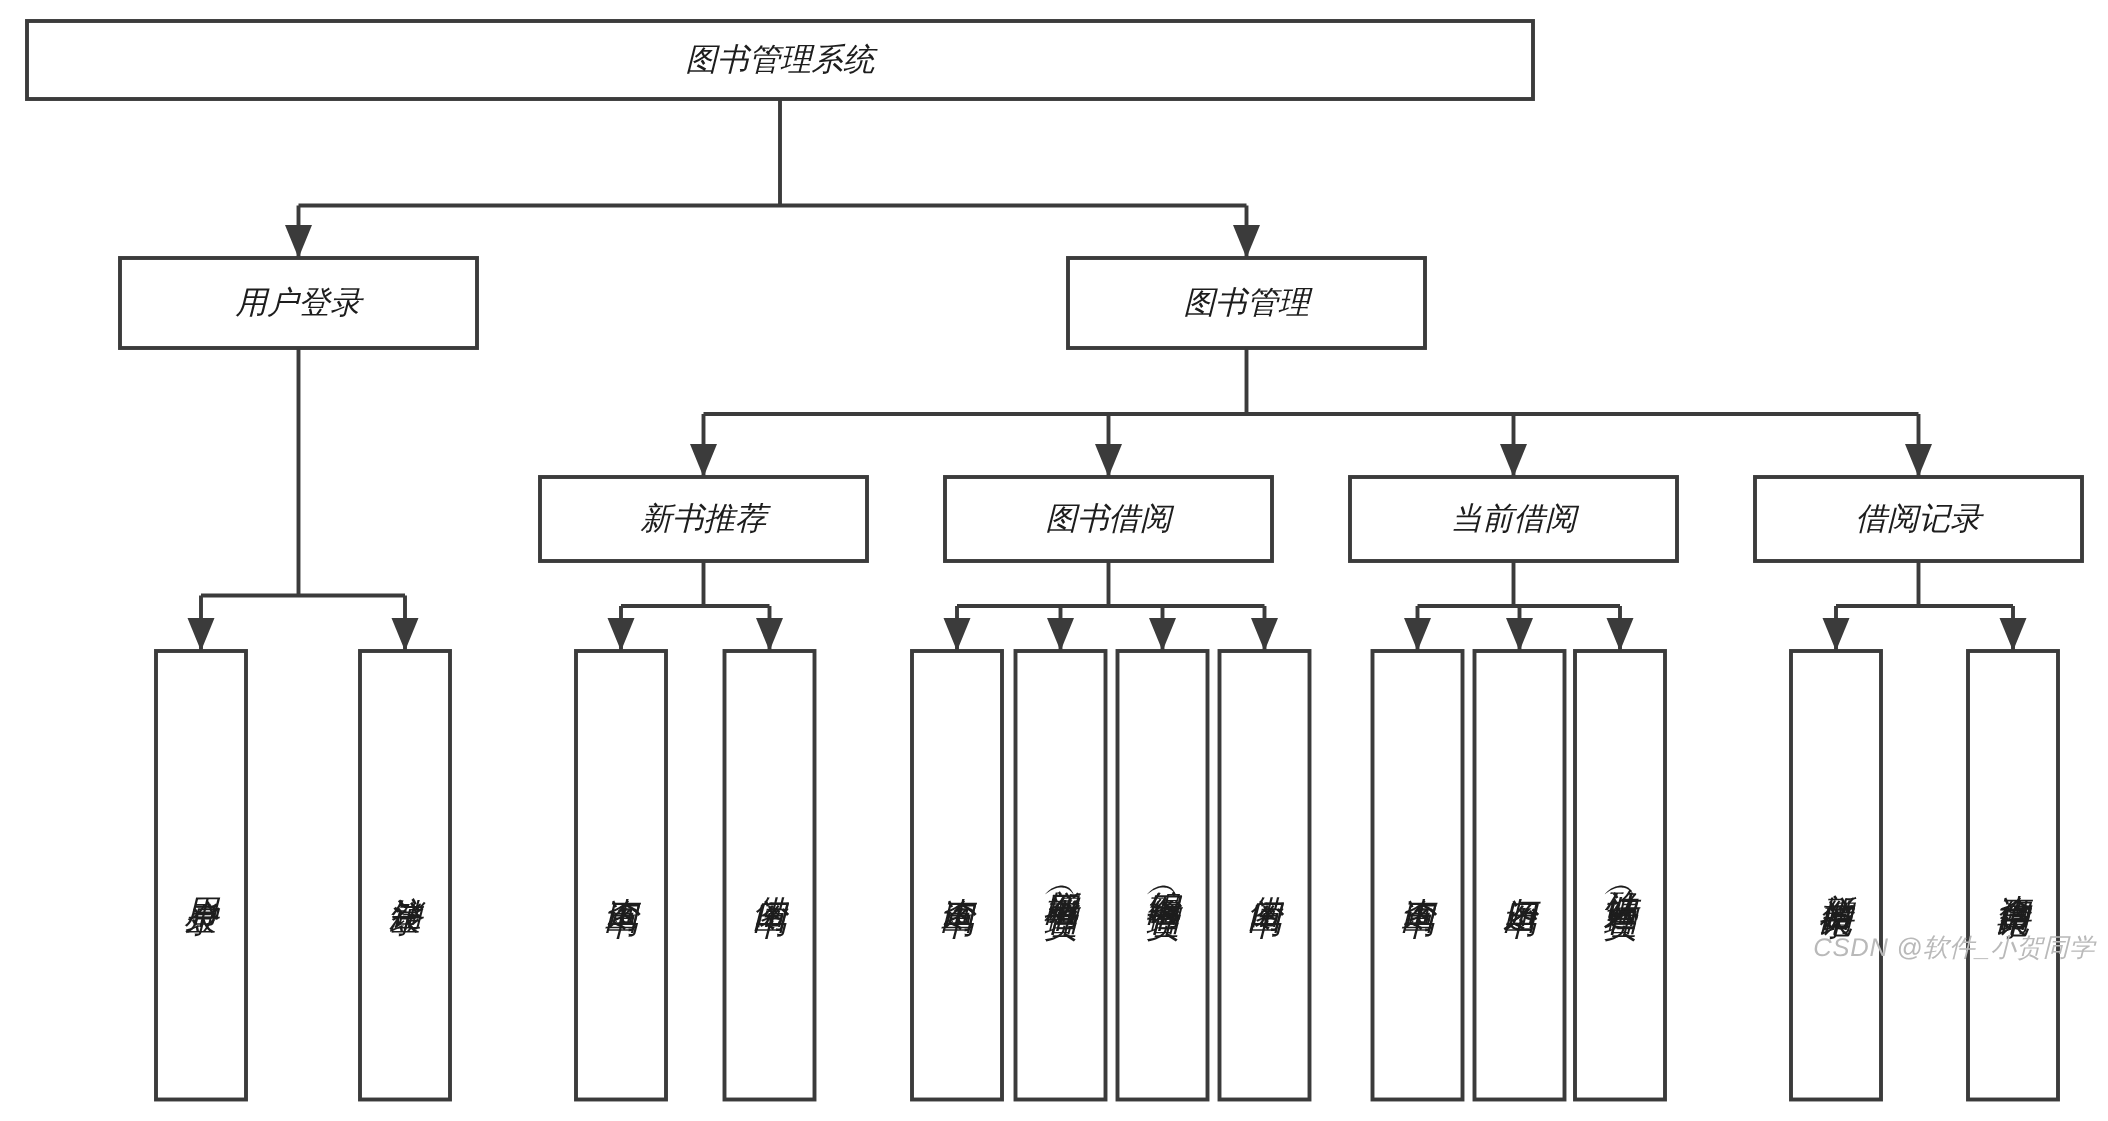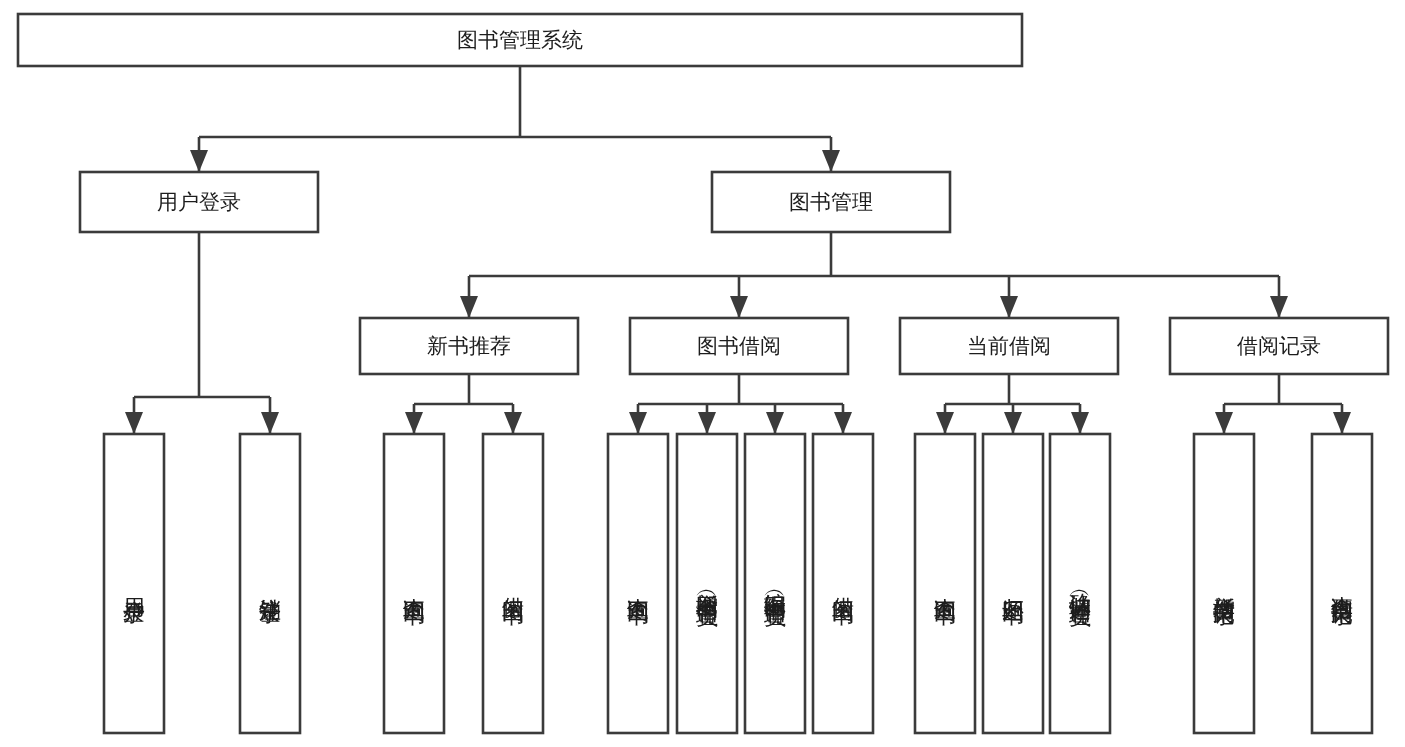--- a/index.html
+++ b/index.html
@@ -12,20 +12,21 @@
     height: 747px;
     font-family: "Liberation Sans", "DejaVu Sans", sans-serif;
     overflow: hidden;
     position: relative;
   }
   #diagram-root {
     position: relative;
     width: 1405px;
     height: 647px;
     background: #ffffff;
+    font-style: italic;
   }
   svg.diagram-canvas {
     position: absolute;
     left: 0;
     top: 0;
     width: 1405px;
     height: 747px;
     display: block;
   }
   .node-box {
@@ -178,14 +179,15 @@
       <div class="node-label-v" style="left: 677px; top: 434px; width: 60px; height: 299px;">新增图书（管理员）</div>
       <div class="node-label-v" style="left: 745px; top: 434px; width: 60px; height: 299px;">编辑图书（管理员）</div>
       <div class="node-label-v" style="left: 813px; top: 434px; width: 60px; height: 299px;">借阅图书</div>
       <div class="node-label-v" style="left: 915px; top: 434px; width: 60px; height: 299px;">查询图书</div>
       <div class="node-label-v" style="left: 983px; top: 434px; width: 60px; height: 299px;">归还图书</div>
       <div class="node-label-v" style="left: 1050px; top: 434px; width: 60px; height: 299px;">确认归还（管理员）</div>
       <div class="node-label-v" style="left: 1194px; top: 434px; width: 60px; height: 299px;">新增借阅记录</div>
       <div class="node-label-v" style="left: 1312px; top: 434px; width: 60px; height: 299px;">查询借阅记录</div>
     </div>
 
+  <div class="watermark">CSDN @软件_小贺同学</div>
 
 </div>
 
 </body></html>

